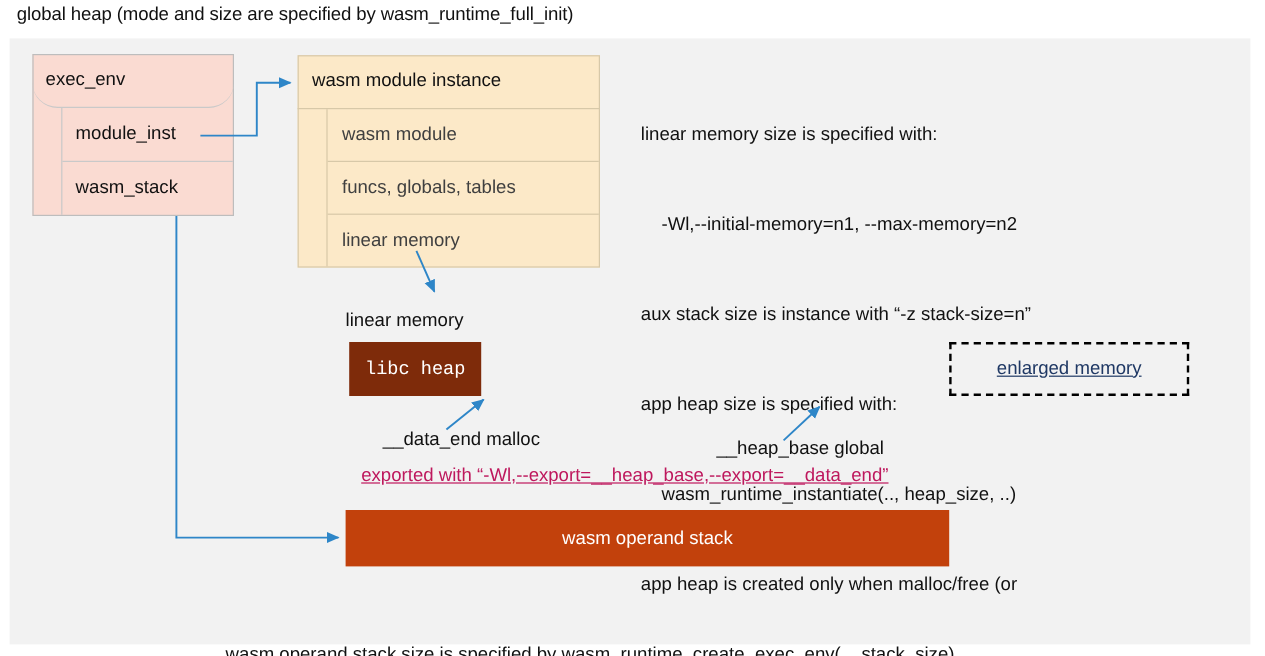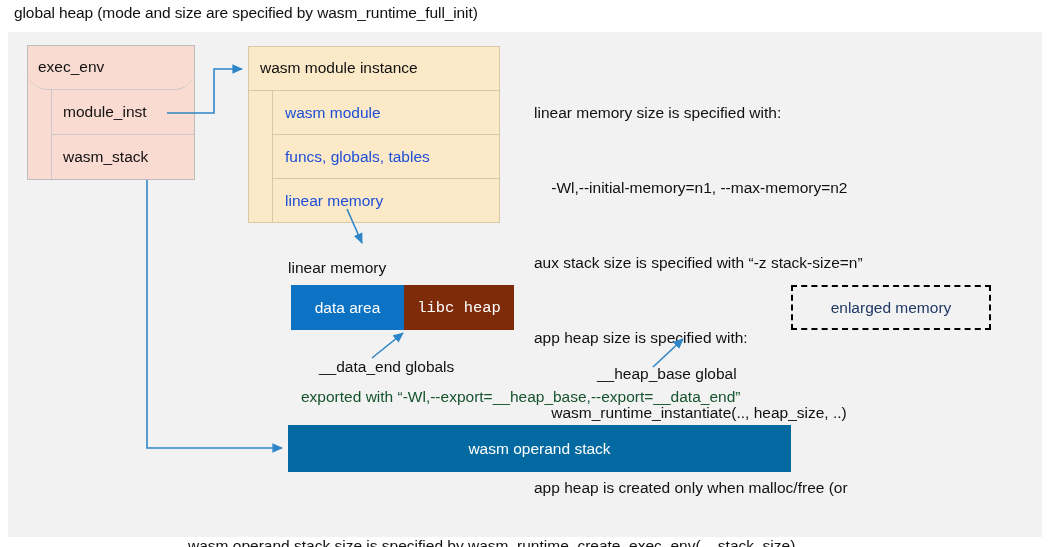--- a/index.html
+++ b/index.html
@@ -95,21 +95,21 @@
     width: 24px; height: 131px;
     border-right: 1px solid #d7c8a8;
     box-sizing: border-box;
   }
   .wmi-row {
     left: 273px;
     width: 226px; height: 44px;
     box-sizing: border-box;
     display: flex; align-items: center;
     padding-left: 12px;
-    font-size: 15.5px; color: #1d4ed8;
+    font-size: 15.5px; color: #404040;
   }
   #wmi-row-0 { top: 91px;  border-bottom: 1px solid #d7c8a8; }
   #wmi-row-1 { top: 135px; border-bottom: 1px solid #d7c8a8; }
   #wmi-row-2 { top: 179px; height: 43px; }
 
   
   #notes-block {
     left: 534px; top: 50px;
     width: 510px;
     font-size: 15.5px;
@@ -143,37 +143,39 @@
   #enlarged-memory-box {
     left: 791px; top: 285px;
     width: 200px; height: 45px;
     border: 2.5px dashed #000000;
     background: #f2f2f2;
     box-sizing: border-box;
     display: flex; align-items: center; justify-content: center;
     color: #1f3864;
     font-size: 15.5px;
     white-space: nowrap;
+    text-decoration: underline;
   }
 
   
   #data-end-label {
     left: 319px; top: 358px;
     font-size: 15.5px; color: #111;
     white-space: nowrap;
   }
   #heap-base-label {
     left: 597px; top: 365px;
     font-size: 15.5px; color: #111;
     white-space: nowrap;
   }
   #exported-with-label {
     left: 301px; top: 388px;
-    font-size: 15.5px; color: #14532d;
-    white-space: nowrap;
+    font-size: 15.5px; color: #be185d;
+    white-space: nowrap;
+    text-decoration: underline;
   }
 
   
   #operand-stack-bar {
     left: 288px; top: 425px;
     width: 503px; height: 47px;
     display: flex; align-items: center; justify-content: center;
     color: #ffffff;
     font-size: 15.5px;
     white-space: nowrap;
@@ -211,39 +213,38 @@
 <div class="abs" id="wmi-box" style="background: rgb(252, 233, 200);"></div>
 <div class="abs" id="wmi-header">wasm module instance</div>
 <div class="abs" id="wmi-gutter"></div>
 <div class="abs wmi-row" id="wmi-row-0">wasm module</div>
 <div class="abs wmi-row" id="wmi-row-1">funcs, globals, tables</div>
 <div class="abs wmi-row" id="wmi-row-2">linear memory</div>
 
 <div class="abs" id="notes-block">
   <div>linear memory size is specified with:</div>
   <div>    -Wl,--initial-memory=n1, --max-memory=n2</div>
-  <div>aux stack size is specified with “-z stack-size=n”</div>
+  <div>aux stack size is instance with “-z stack-size=n”</div>
   <div>app heap size is specified with:</div>
   <div>    wasm_runtime_instantiate(.., heap_size, ..)</div>
   <div>app heap is created only when malloc/free (or</div>
   
 </div>
 
 <div class="abs" id="linear-memory-label">linear memory</div>
 <div class="abs" id="memory-bar">
-  <div class="mem-seg" id="mem-seg-0" style="background: rgb(11, 114, 196); width: 113px;">data area</div>
   <div class="mem-seg" id="mem-seg-3" style="background: rgb(126, 43, 10); width: 110px; font-family: Liberation Mono, monospace;">libc heap</div>
 </div>
 <div class="abs" id="enlarged-memory-box" style="color: rgb(31, 56, 100);">enlarged memory</div>
 
-<div class="abs" id="data-end-label">__data_end globals</div>
+<div class="abs" id="data-end-label">__data_end malloc</div>
 <div class="abs" id="heap-base-label">__heap_base global</div>
 <div class="abs" id="exported-with-label">exported with “-Wl,--export=__heap_base,--export=__data_end”</div>
 
-<div class="abs" id="operand-stack-bar" style="background: #0369a1;">wasm operand stack</div>
+<div class="abs" id="operand-stack-bar" style="background: #c2410c;">wasm operand stack</div>
 
 <div class="abs" id="bottom-note">
   <div>wasm operand stack size is specified by wasm_runtime_create_exec_env(.., stack_size)</div>
   
 </div>
 
 <svg class="abs" id="connectors" viewBox="0 0 1054 547">
   <defs>
     <marker id="arrowhead" markerWidth="7" markerHeight="7" refX="6" refY="3.2" orient="auto">
       <path d="M0,0.3 L6.6,3.2 L0,6.1 Z" fill="#2e86c8"></path>

